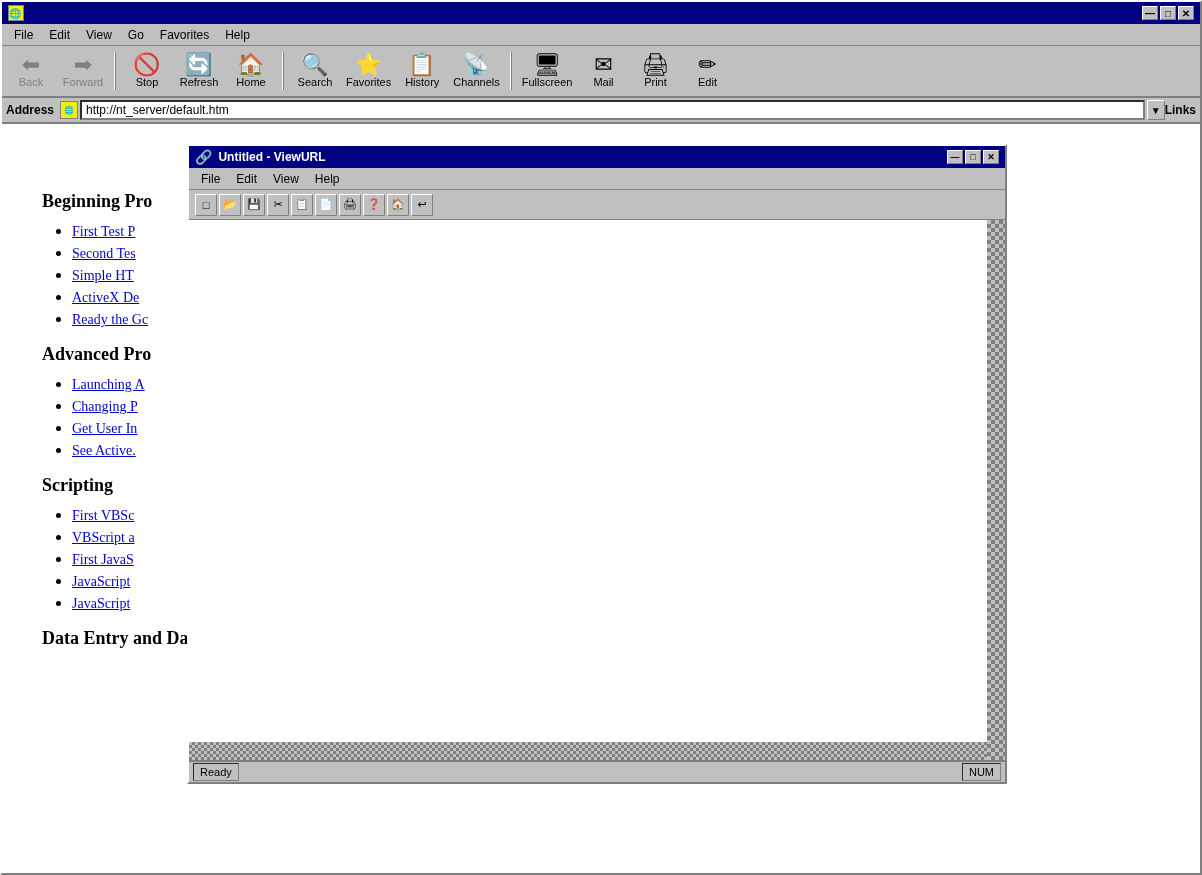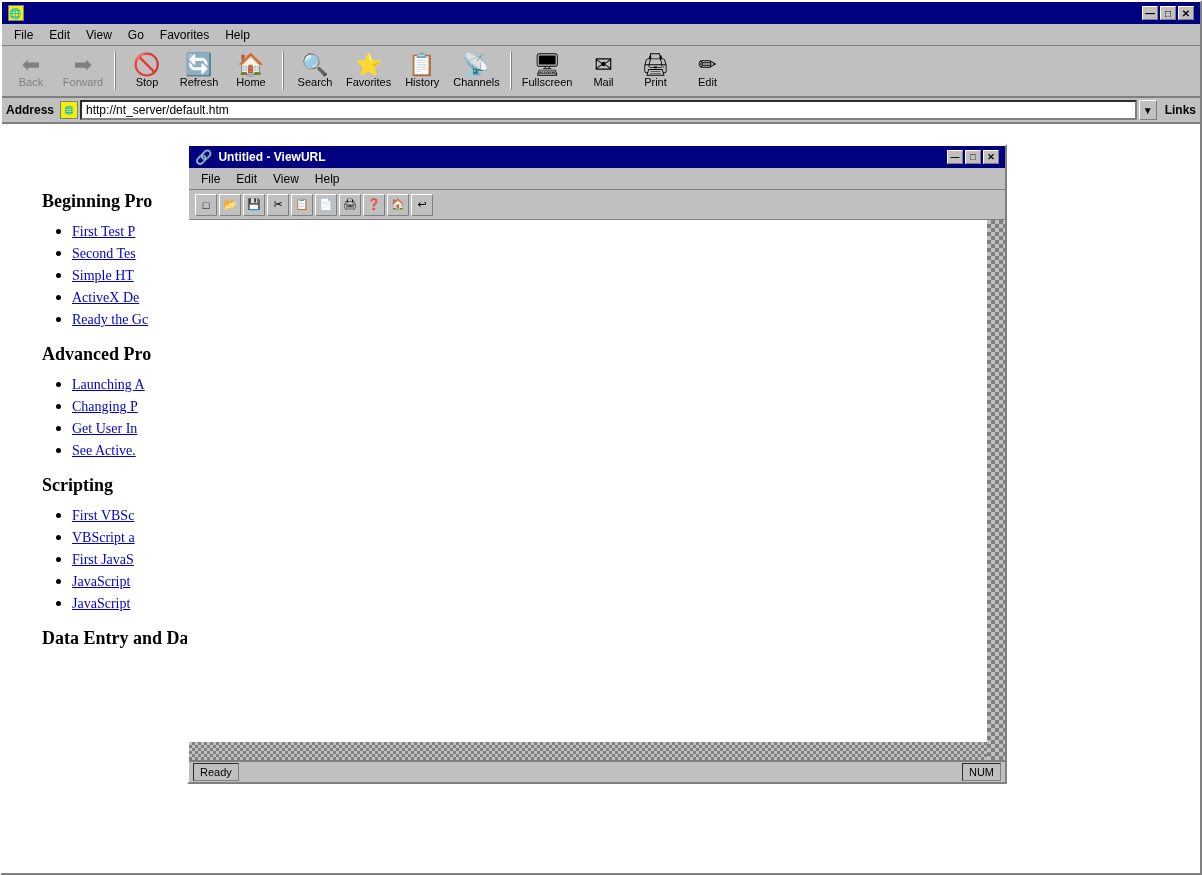--- a/index.html
+++ b/index.html
@@ -167,21 +167,20 @@
       border: 1px solid;
       border-color: #fff #808080 #808080 #fff;
       display: flex;
       align-items: center;
       justify-content: center;
       cursor: pointer;
       font-size: 10px;
       margin-left: 2px;
     }
     .links-btn {
-      margin-left: 8px;
       font-weight: bold;
       font-size: 12px;
       white-space: nowrap;
       cursor: pointer;
     }
 
     
     .content-area {
       flex: 1;
       background: white;

